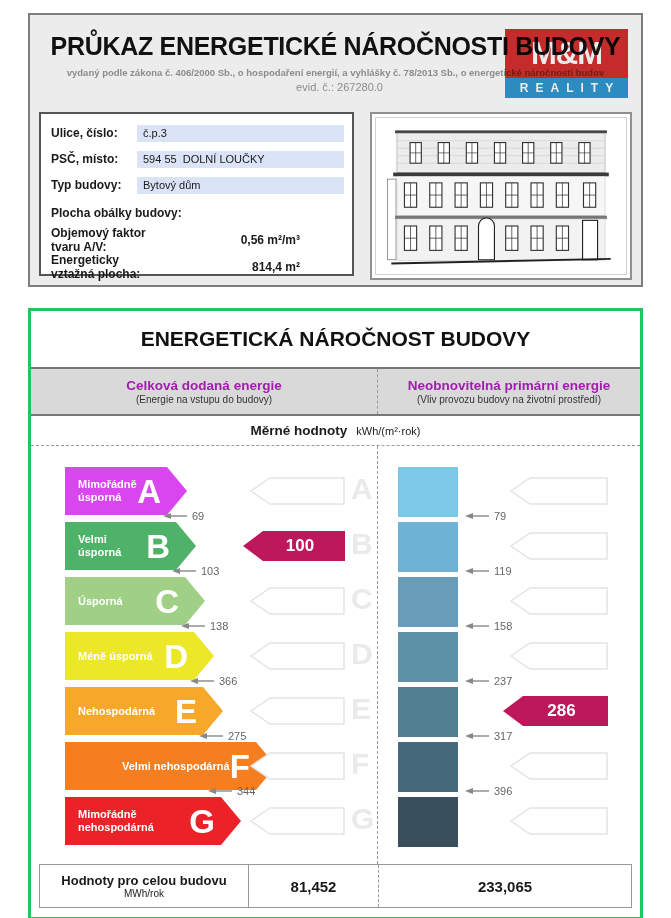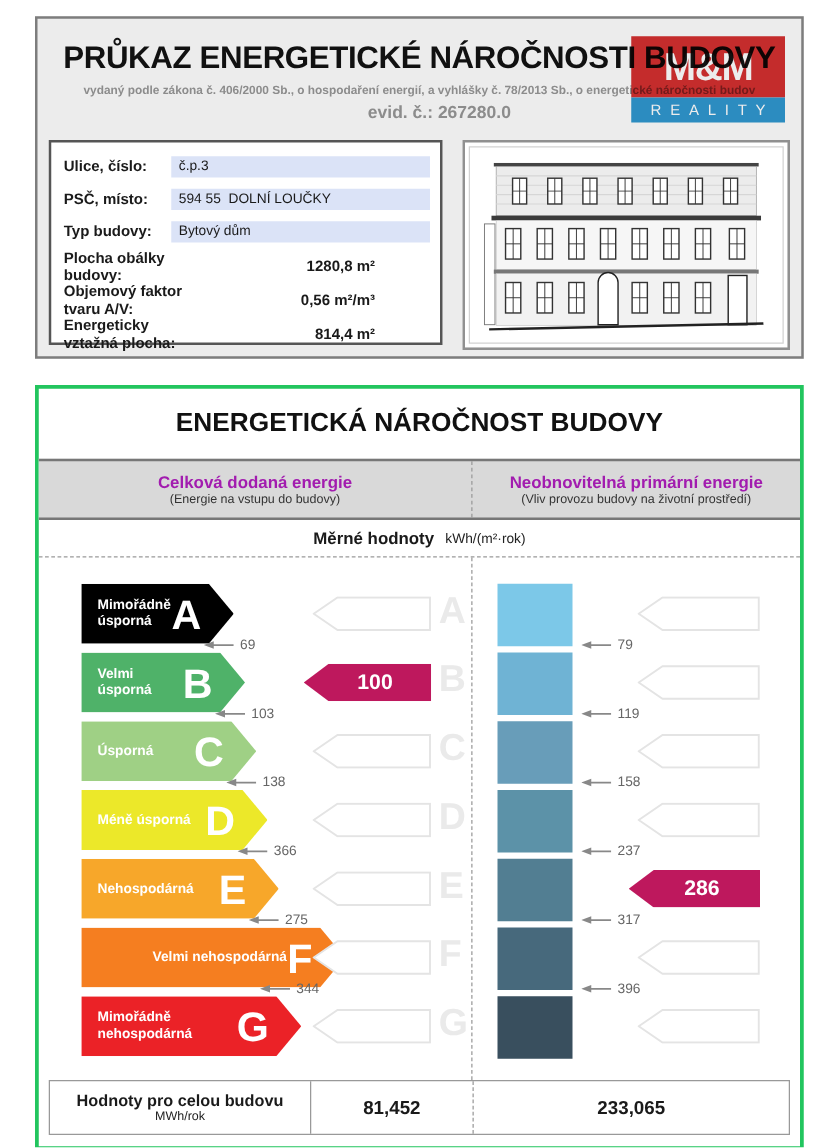--- a/index.html
+++ b/index.html
@@ -6,27 +6,27 @@
   .page{position:relative;width:671px;height:918px;background:#fff;
         font-family:"Liberation Sans",sans-serif;color:#1a1a1a;overflow:hidden;}
 
   
   .top-box{position:absolute;left:28px;top:13px;width:611px;height:270px;
            background:#ececec;border:2px solid #7d7d7d;}
   .doc-title{position:absolute;top:17px;left:0;width:100%;text-align:center;
              font-size:25px;font-weight:bold;letter-spacing:-0.3px;color:#111;}
   .doc-subtitle{position:absolute;top:52px;left:0;width:100%;text-align:center;
                 font-size:9.5px;font-weight:bold;color:#8c8c8c;}
-  .doc-evid{position:absolute;top:66px;left:16px;width:100%;text-align:center;
-            font-size:14px;font-weight:bold;color:#8c8c8c;}
+  .doc-evid{position:absolute;top:66px;left:4px;width:100%;text-align:center;
+            font-size:11px;font-weight:normal;color:#8c8c8c;}
   .logo{position:absolute;right:13px;top:14px;width:123px;mix-blend-mode:multiply;}
   .logo-red{height:49px;display:flex;align-items:center;justify-content:center;
             color:#fff;font-size:31px;font-weight:bold;letter-spacing:-1px;}
   .logo-blue{height:20px;display:flex;align-items:center;justify-content:center;
-             color:#fff;font-size:12px;font-weight:normal;letter-spacing:7px;padding-left:7px;}
+             color:#fff;font-size:12px;font-weight:bold;letter-spacing:7px;padding-left:7px;}
 
   .info-box{position:absolute;left:9px;top:97px;width:315px;height:164px;
             background:#fff;border:2px solid #555;padding:10px 8px 0 10px;box-sizing:border-box;}
   .info-row{display:flex;align-items:center;margin-bottom:8px;height:18px;}
   .info-row .lbl{width:86px;font-size:12px;font-weight:bold;flex:none;}
   .info-row .field{flex:1;background:#dbe3f7;font-size:11px;padding:2.5px 6px;white-space:pre;}
   .plain-row{display:flex;align-items:center;margin-top:11px;height:16px;}
   .plain-row .lbl{flex:1;font-size:12px;font-weight:bold;}
   .plain-row .val{width:140px;text-align:right;padding-right:44px;font-size:12px;font-weight:bold;white-space:pre;}
 
@@ -113,21 +113,20 @@
       <div class="info-row">
         <span class="lbl">PSČ, místo:</span>
         <span class="field">594 55  DOLNÍ LOUČKY</span>
       </div>
       <div class="info-row">
         <span class="lbl">Typ budovy:</span>
         <span class="field">Bytový dům</span>
       </div>
       <div class="plain-row">
         <span class="lbl">Plocha obálky budovy:</span>
-        <span class="val">1280,8 m²</span>
       </div>
       <div class="plain-row">
         <span class="lbl">Objemový faktor tvaru A/V:</span>
         <span class="val">0,56 m²/m³</span>
       </div>
       <div class="plain-row">
         <span class="lbl">Energeticky vztažná plocha:</span>
         <span class="val">814,4 m²</span>
       </div>
     </div>
@@ -201,21 +200,21 @@
 
     <div class="units-row">
       <span class="u1">Měrné hodnoty</span>
       <span class="u2">kWh/(m²·rok)</span>
     </div>
 
     <div class="vdivider"></div>
 
     <div class="rows">
 
-      <div class="ca cw0 r0" style="background: #000000;">
+      <div class="ca cw0 r0" style="background: #d946ef;">
         <span class="ca-label">Mimořádně úsporná</span>
         <span class="ca-letter">A</span>
       </div>
       <div class="th tl0 r0">
         <svg width="24" height="8">
             <line x1="6" y1="4" x2="24" y2="4" stroke="#888" stroke-width="1.4"></line>
             <polygon points="0,4 8,1 8,7" fill="#888"></polygon>
           </svg>
         <span>69</span>
       </div>

